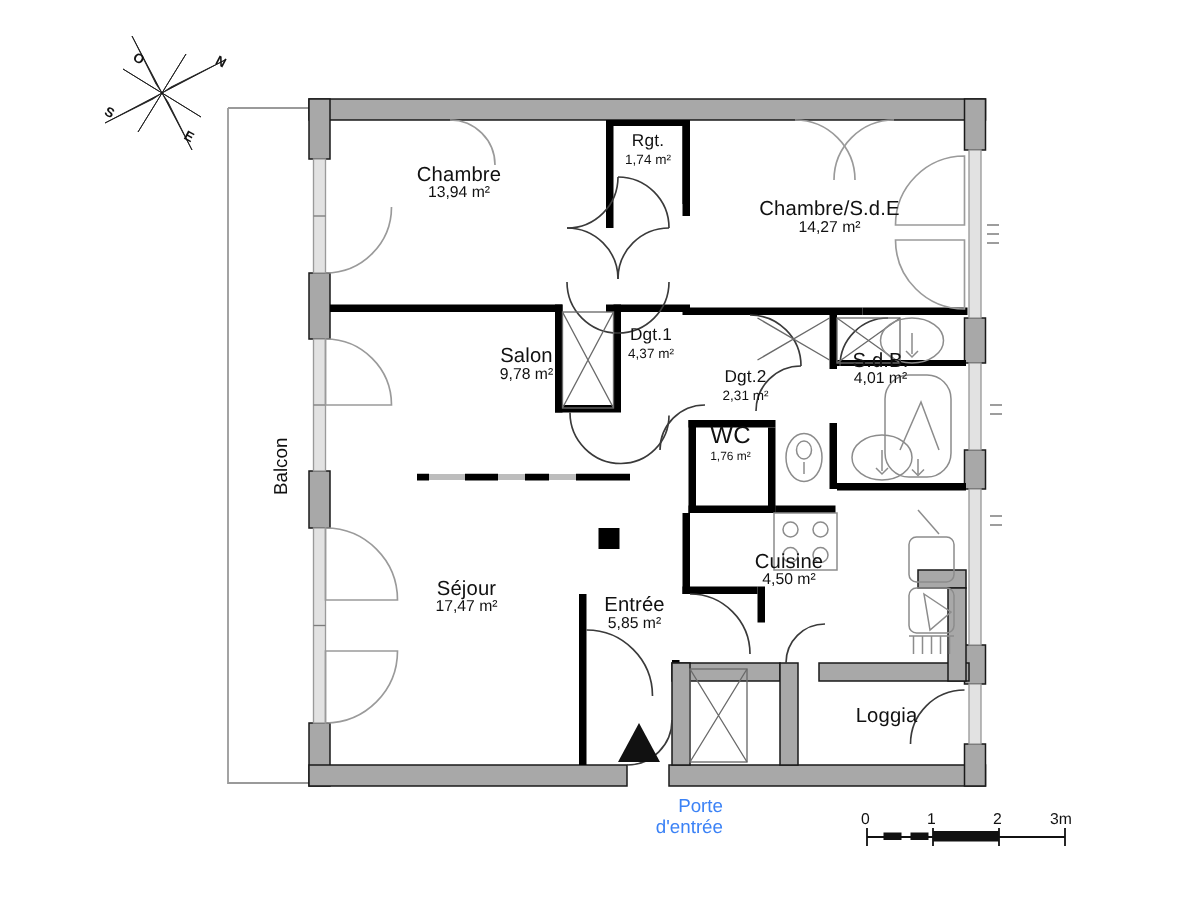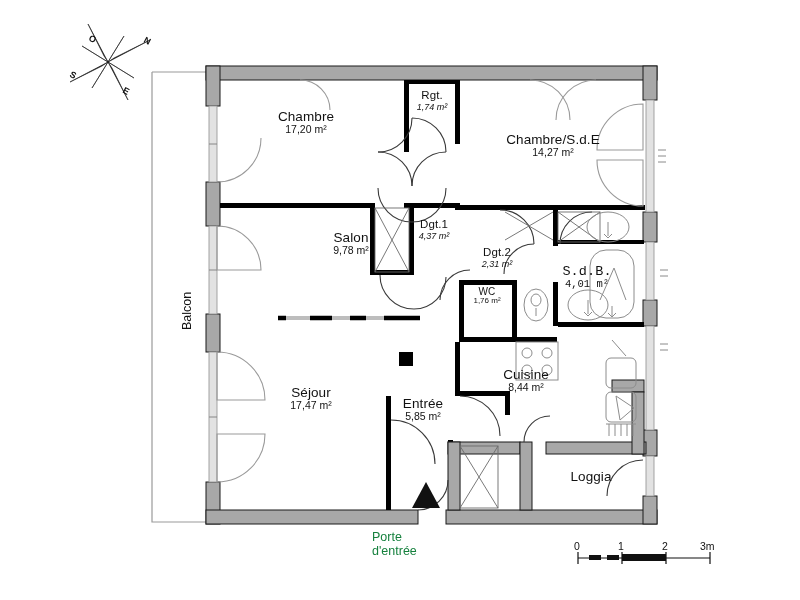--- a/index.html
+++ b/index.html
@@ -4,26 +4,26 @@
 <style>
   html,body{margin:0;padding:0;background:#ffffff;}
   body{width:800px;height:600px;overflow:hidden;
        font-family:"Liberation Sans","DejaVu Sans",sans-serif;color:#111;}
   #plan{position:relative;width:800px;height:600px;}
   svg{display:block;}
   .lbl{position:absolute;text-align:center;line-height:1.12;white-space:nowrap;}
   .lbl .nm{font-size:13.5px;color:#111;letter-spacing:.1px;}
   .lbl .ar{font-size:10.5px;color:#111;letter-spacing:0;}
   .lbl.sm .nm{font-size:11.5px;}
-  .lbl.sm .ar{font-size:9px;font-style:italic;}
-  .lbl.xs .nm{font-size:10px;}
+  .lbl.sm .ar{font-size:9px;}
+  .lbl.xs .nm{font-size:16px;}
   .lbl.xs .ar{font-size:8px;}
   .rot{position:absolute;transform:rotate(-90deg);transform-origin:left top;
        font-size:12.5px;color:#111;white-space:nowrap;}
-  .door-lbl{position:absolute;text-align:left;font-size:12.5px;line-height:1.15;color:#15803d;}
+  .door-lbl{position:absolute;text-align:right;font-size:12.5px;line-height:1.15;color:#3b82f6;}
   .sc{position:absolute;font-size:10.5px;color:#111;}
   .cmp{position:absolute;font-size:9px;color:#111;font-weight:bold;}
 </style>
 </head>
 <body>
 
 <div id="plan">
 
   <svg width="800" height="600" viewBox="0 0 800 600">
     <defs>
@@ -237,21 +237,21 @@
       <path d="M578,558 L710,558" stroke="#111" stroke-width="1.2"></path>
       <path d="M578,552 L578,564 M622,552 L622,564 M666,552 L666,564 M710,552 L710,564" stroke="#111" stroke-width="1.2"></path>
       <rect x="589" y="555" width="12" height="5" fill="#111"></rect>
       <rect x="607" y="555" width="12" height="5" fill="#111"></rect>
       <rect x="622" y="554" width="44" height="7" fill="#111"></rect>
     </g>
   </svg>
 
   <div class="lbl" style="left:306px;top:122px;transform:translate(-50%,-50%);">
     <div class="nm">Chambre</div>
-    <div class="ar">17,20 m²</div>
+    <div class="ar">13,94 m²</div>
   </div>
 
   <div class="lbl sm" style="left:432px;top:100px;transform:translate(-50%,-50%);">
     <div class="nm">Rgt.</div>
     <div class="ar">1,74 m²</div>
   </div>
 
   <div class="lbl" style="left:553px;top:145px;transform:translate(-50%,-50%);">
     <div class="nm">Chambre/S.d.E</div>
     <div class="ar">14,27 m²</div>
@@ -265,21 +265,21 @@
   <div class="lbl sm" style="left:434px;top:229px;transform:translate(-50%,-50%);">
     <div class="nm">Dgt.1</div>
     <div class="ar">4,37 m²</div>
   </div>
 
   <div class="lbl sm" style="left:497px;top:257px;transform:translate(-50%,-50%);">
     <div class="nm">Dgt.2</div>
     <div class="ar">2,31 m²</div>
   </div>
 
-  <div class="lbl" style="left:587px;top:277px;transform:translate(-50%,-50%);font-family:Liberation Mono, monospace;">
+  <div class="lbl" style="left:587px;top:246px;transform:translate(-50%,-50%);">
     <div class="nm">S.d.B.</div>
     <div class="ar">4,01 m²</div>
   </div>
 
   <div class="lbl xs" style="left:487px;top:296px;transform:translate(-50%,-50%);">
     <div class="nm">WC</div>
     <div class="ar">1,76 m²</div>
   </div>
 
   <div class="lbl" style="left:311px;top:398px;transform:translate(-50%,-50%);">
@@ -287,21 +287,21 @@
     <div class="ar">17,47 m²</div>
   </div>
 
   <div class="lbl" style="left:423px;top:409px;transform:translate(-50%,-50%);text-align:center;">
     <div class="nm">Entrée</div>
     <div class="ar">5,85 m²</div>
   </div>
 
   <div class="lbl" style="left:526px;top:380px;transform:translate(-50%,-50%);">
     <div class="nm">Cuisine</div>
-    <div class="ar">8,44 m²</div>
+    <div class="ar">4,50 m²</div>
   </div>
 
   <div class="lbl" style="left:591px;top:477px;transform:translate(-50%,-50%);">
     <div class="nm">Loggia</div>
     <div class="ar"></div>
   </div>
 
   <div class="rot" style="left:180px;top:330px;">Balcon</div>
 
   <div class="door-lbl" style="left:372px;top:530px;width:110px;">

